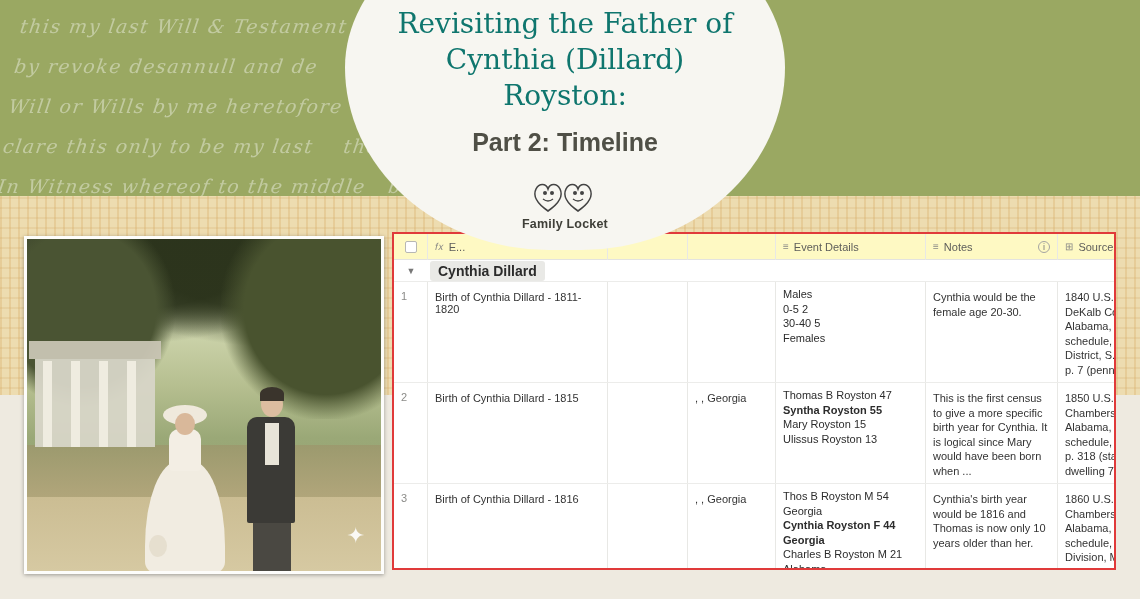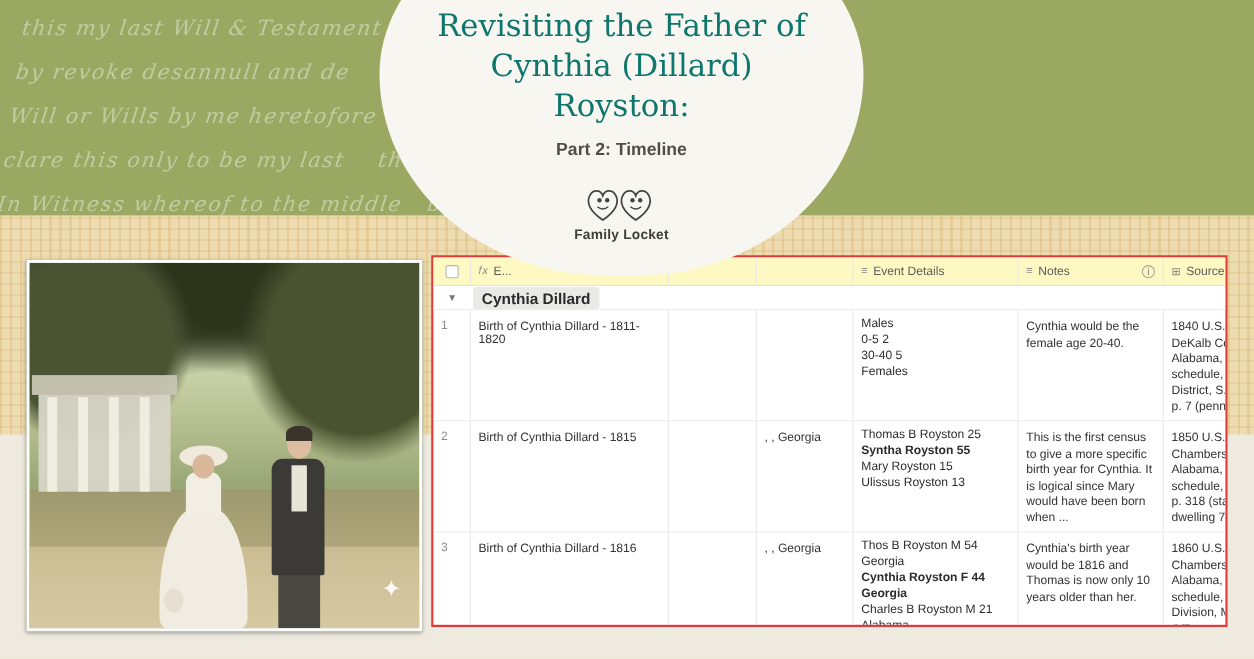--- a/index.html
+++ b/index.html
@@ -57,21 +57,21 @@
   .hdr-title {
     font-family:"DejaVu Serif", serif;
     font-size:28px;
     line-height:36px;
     color:#0f766e;
     padding:0 46px;
     white-space:pre-line;
   }
   .hdr-sub {
     margin-top:14px;
-    font-size:16px;
+    font-size:25px;
     font-weight:bold;
     color:#4f4f46;
   }
   .logo-wrap { margin-top:20px; }
   .logo-hearts { display:block; margin:0 auto; }
   .logo-text {
     margin-top:2px;
     font-size:12.5px;
     font-weight:bold;
     color:#3f3f38;
@@ -285,31 +285,31 @@
     <div class="cell c-num">1</div>
     <div class="cell c-ev">Birth of Cynthia Dillard - 1811-1820</div>
     <div class="cell c-b"></div>
     <div class="cell c-c"></div>
     <div class="cell c-det lines">
       <div>Males</div>
       <div>0-5      2</div>
       <div>30-40  5</div>
       <div>Females</div>
     </div>
-    <div class="cell c-note note">Cynthia would be the female age 20-40.</div>
+    <div class="cell c-note note">Cynthia would be the female age 20-30.</div>
     <div class="cell c-src src">1840 U.S. Census, DeKalb County, Alabama, population schedule, Northern District, S.C. Newnan, p. 7 (penned), line 31...</div>
   </div>
 
   <div class="trow drow">
     <div class="cell c-num">2</div>
     <div class="cell c-ev">Birth of Cynthia Dillard - 1815</div>
     <div class="cell c-b"></div>
     <div class="cell c-c">, , Georgia</div>
     <div class="cell c-det lines">
-      <div>Thomas B Royston 25</div>
+      <div>Thomas B Royston 47</div>
       <div class="b">Syntha Royston 55</div>
       <div>Mary Royston 15</div>
       <div>Ulissus Royston 13</div>
     </div>
     <div class="cell c-note note">This is the first census to give a more specific birth year for Cynthia. It is logical since Mary would have been born when ...</div>
     <div class="cell c-src src">1850 U.S. Census, Chambers County, Alabama, population schedule, 19th District, p. 318 (stamped), dwelling 749, famil...</div>
   </div>
 
   <div class="trow drow">
     <div class="cell c-num">3</div>

